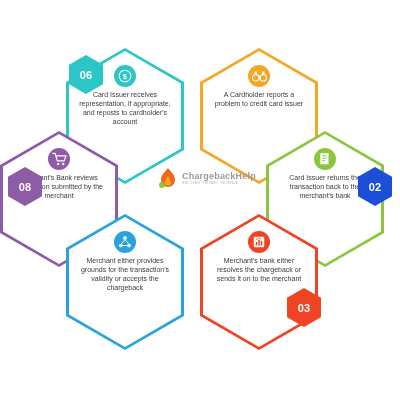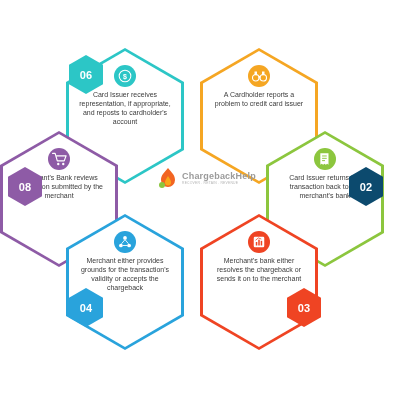--- a/index.html
+++ b/index.html
@@ -166,39 +166,36 @@
         <svg width="14" height="14" viewBox="0 0 24 24">
           <path d="M4 2 h14 v20 l-2.3-1.8 -2.3 1.8 -2.3-1.8 -2.3 1.8 -2.4-1.8 -2.4 1.8 z" fill="#fff"></path>
           <rect x="7" y="6" width="8" height="1.6" fill="#8cc63e"></rect>
           <rect x="7" y="10" width="8" height="1.6" fill="#8cc63e"></rect>
           <rect x="7" y="14" width="5" height="1.6" fill="#8cc63e"></rect>
         </svg>
       </div>
       <div class="hex-text">Card Issuer returns the transaction back to the merchant's bank</div>
     </div>
   </div>
-  <div class="num" style="left:349px; top:167px; background:#0c4a6e;">
+  <div class="num" style="left:358px; top:167px; background:#1d4ed8;">
     <span>02</span>
   </div>
 
   <div class="hex" style="left:66px; top:214px; background:#29a3dc;">
     <div class="hex-inner">
       <div class="icon-wrap" style="background:#29a3dc;">
         <svg width="14" height="14" viewBox="0 0 24 24">
           <circle cx="12" cy="5" r="3.2" fill="#fff"></circle>
           <circle cx="5" cy="18" r="3.2" fill="#fff"></circle>
           <circle cx="19" cy="18" r="3.2" fill="#fff"></circle>
           <path d="M12 8 L6 15 M12 8 L18 15 M8 18 H16" stroke="#fff" stroke-width="1.5" fill="none"></path>
         </svg>
       </div>
       <div class="hex-text">Merchant either provides grounds for the transaction's validity or accepts the chargeback</div>
     </div>
-  </div>
-  <div class="num" style="left:69px; top:288px; background:#29a3dc;">
-    <span>04</span>
   </div>
 
   <div class="hex" style="left:200px; top:214px; background:#ef4423;">
     <div class="hex-inner">
       <div class="icon-wrap" style="background:#ef4423;">
         <svg width="14" height="14" viewBox="0 0 24 24">
           <rect x="3" y="3" width="18" height="18" rx="2" fill="#fff"></rect>
           <rect x="6.5" y="12" width="2.6" height="6" fill="#ef4423"></rect>
           <rect x="10.7" y="8" width="2.6" height="10" fill="#ef4423"></rect>
           <rect x="14.9" y="10" width="2.6" height="8" fill="#ef4423"></rect>

